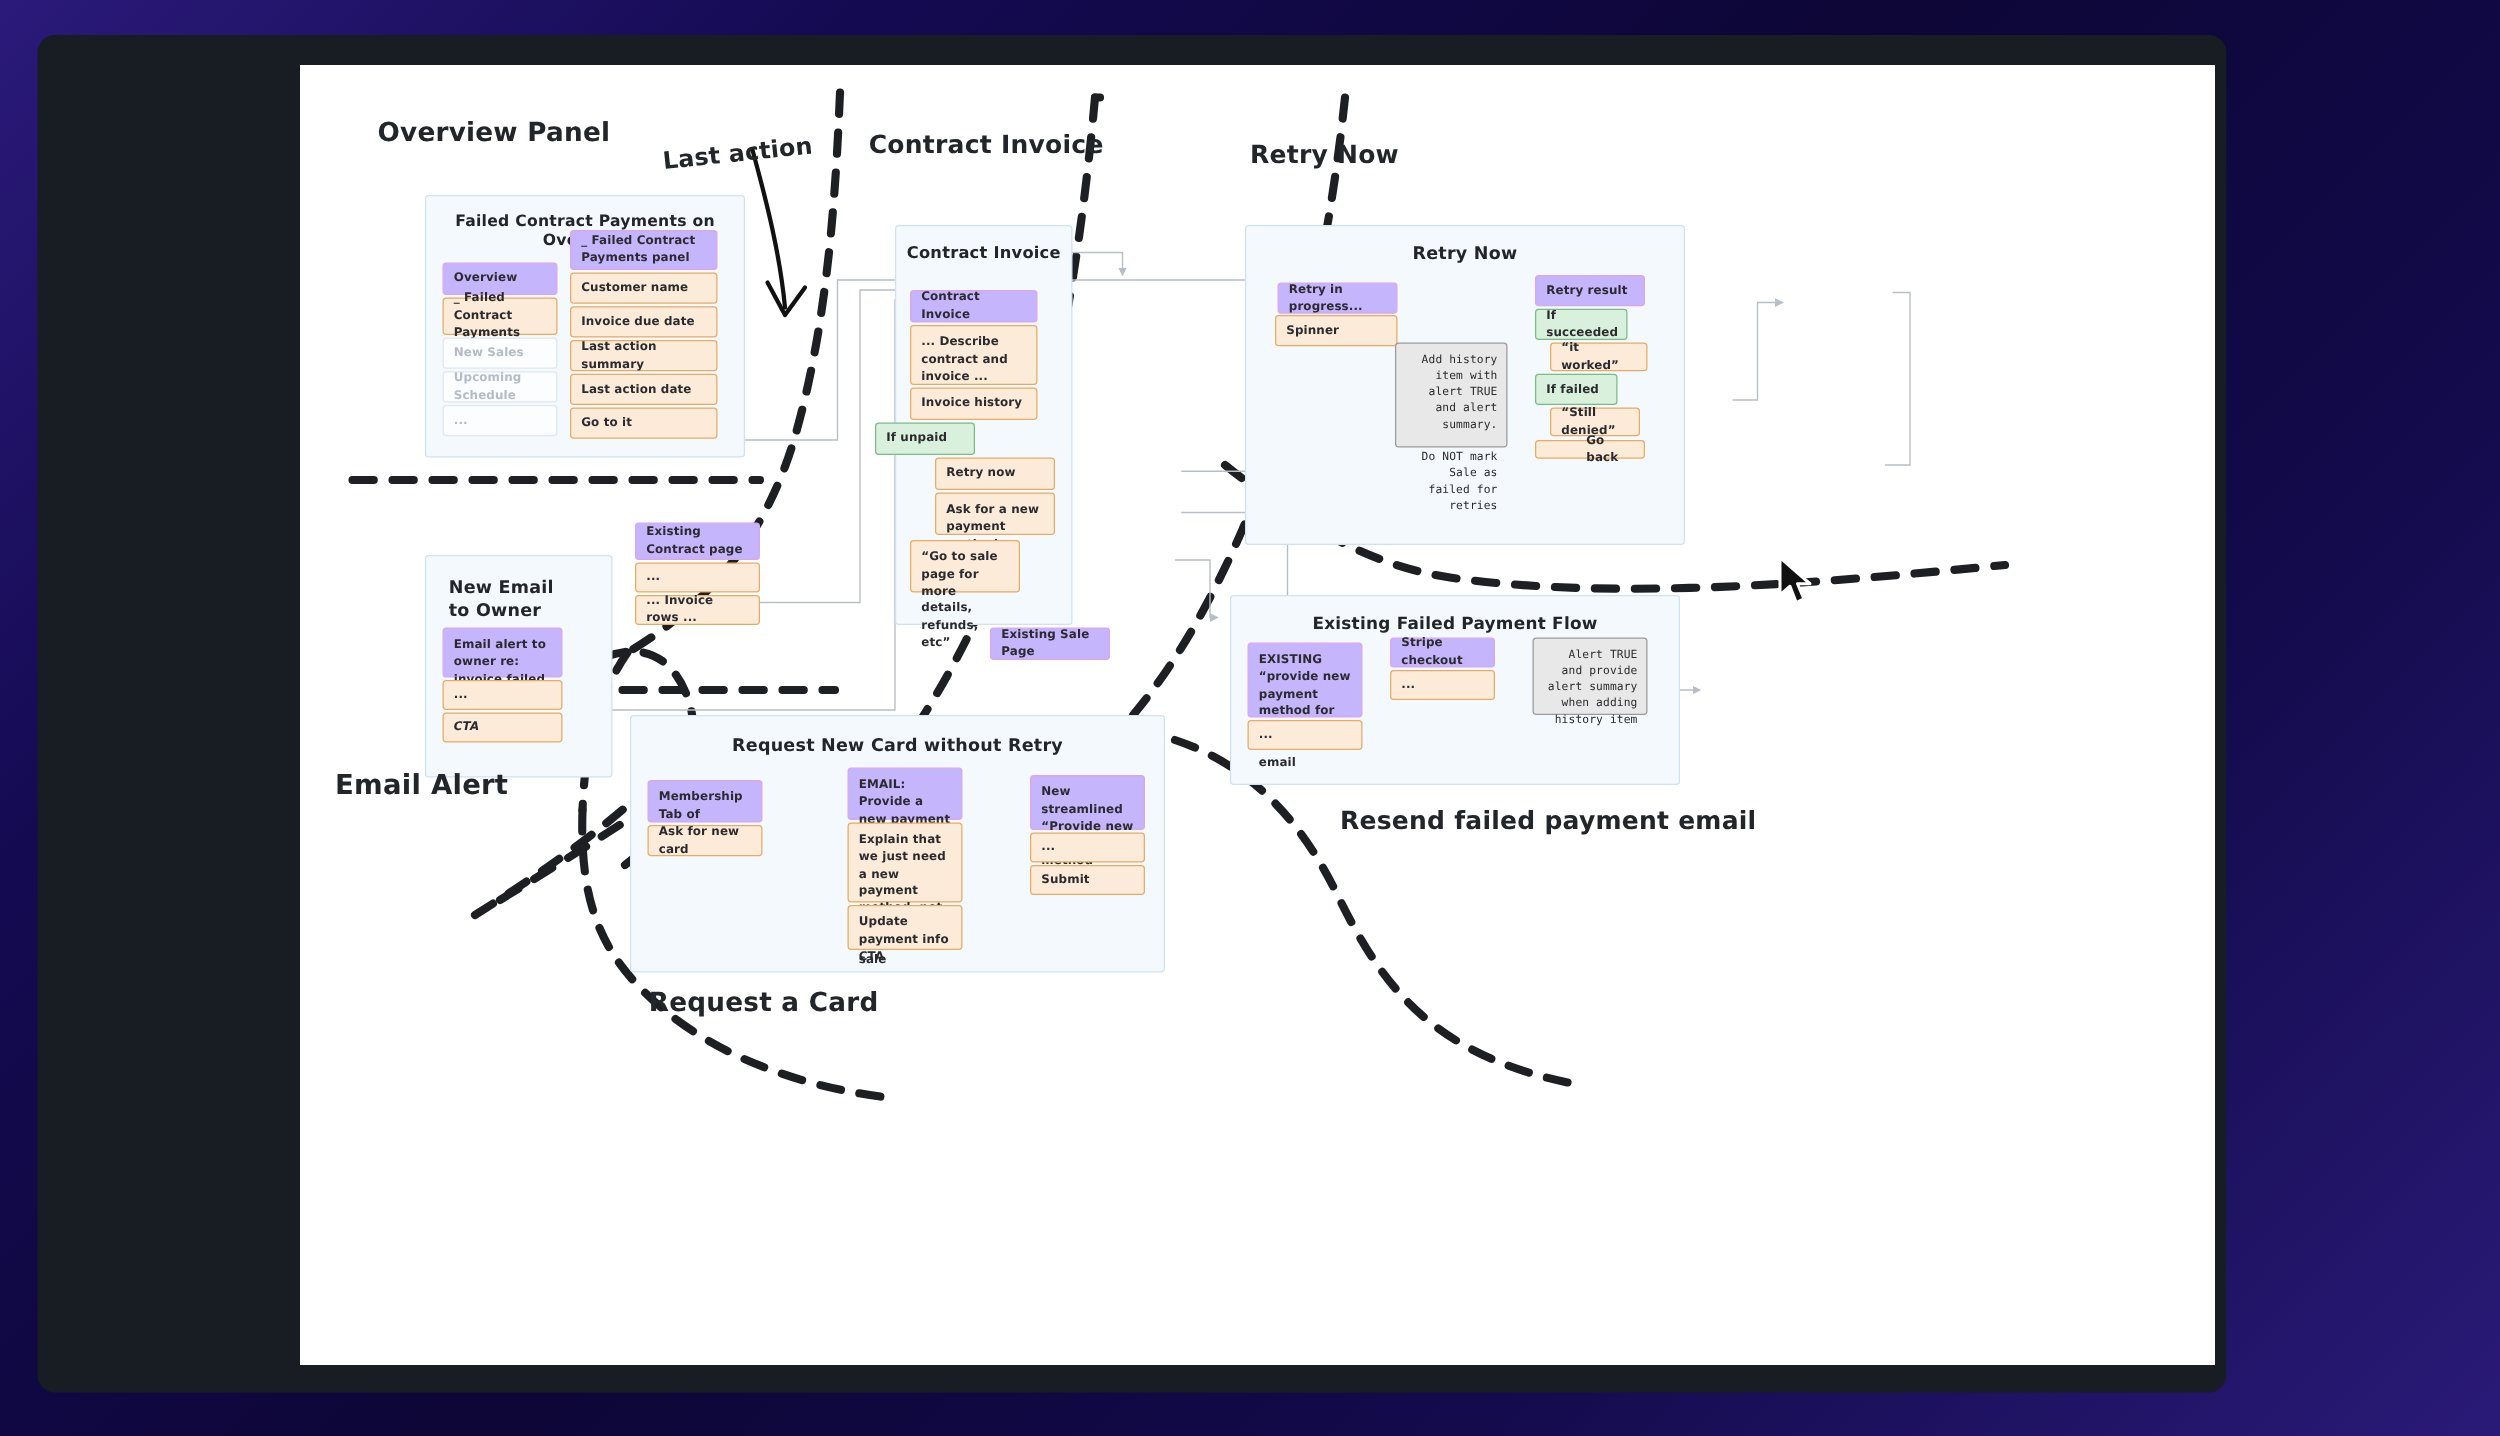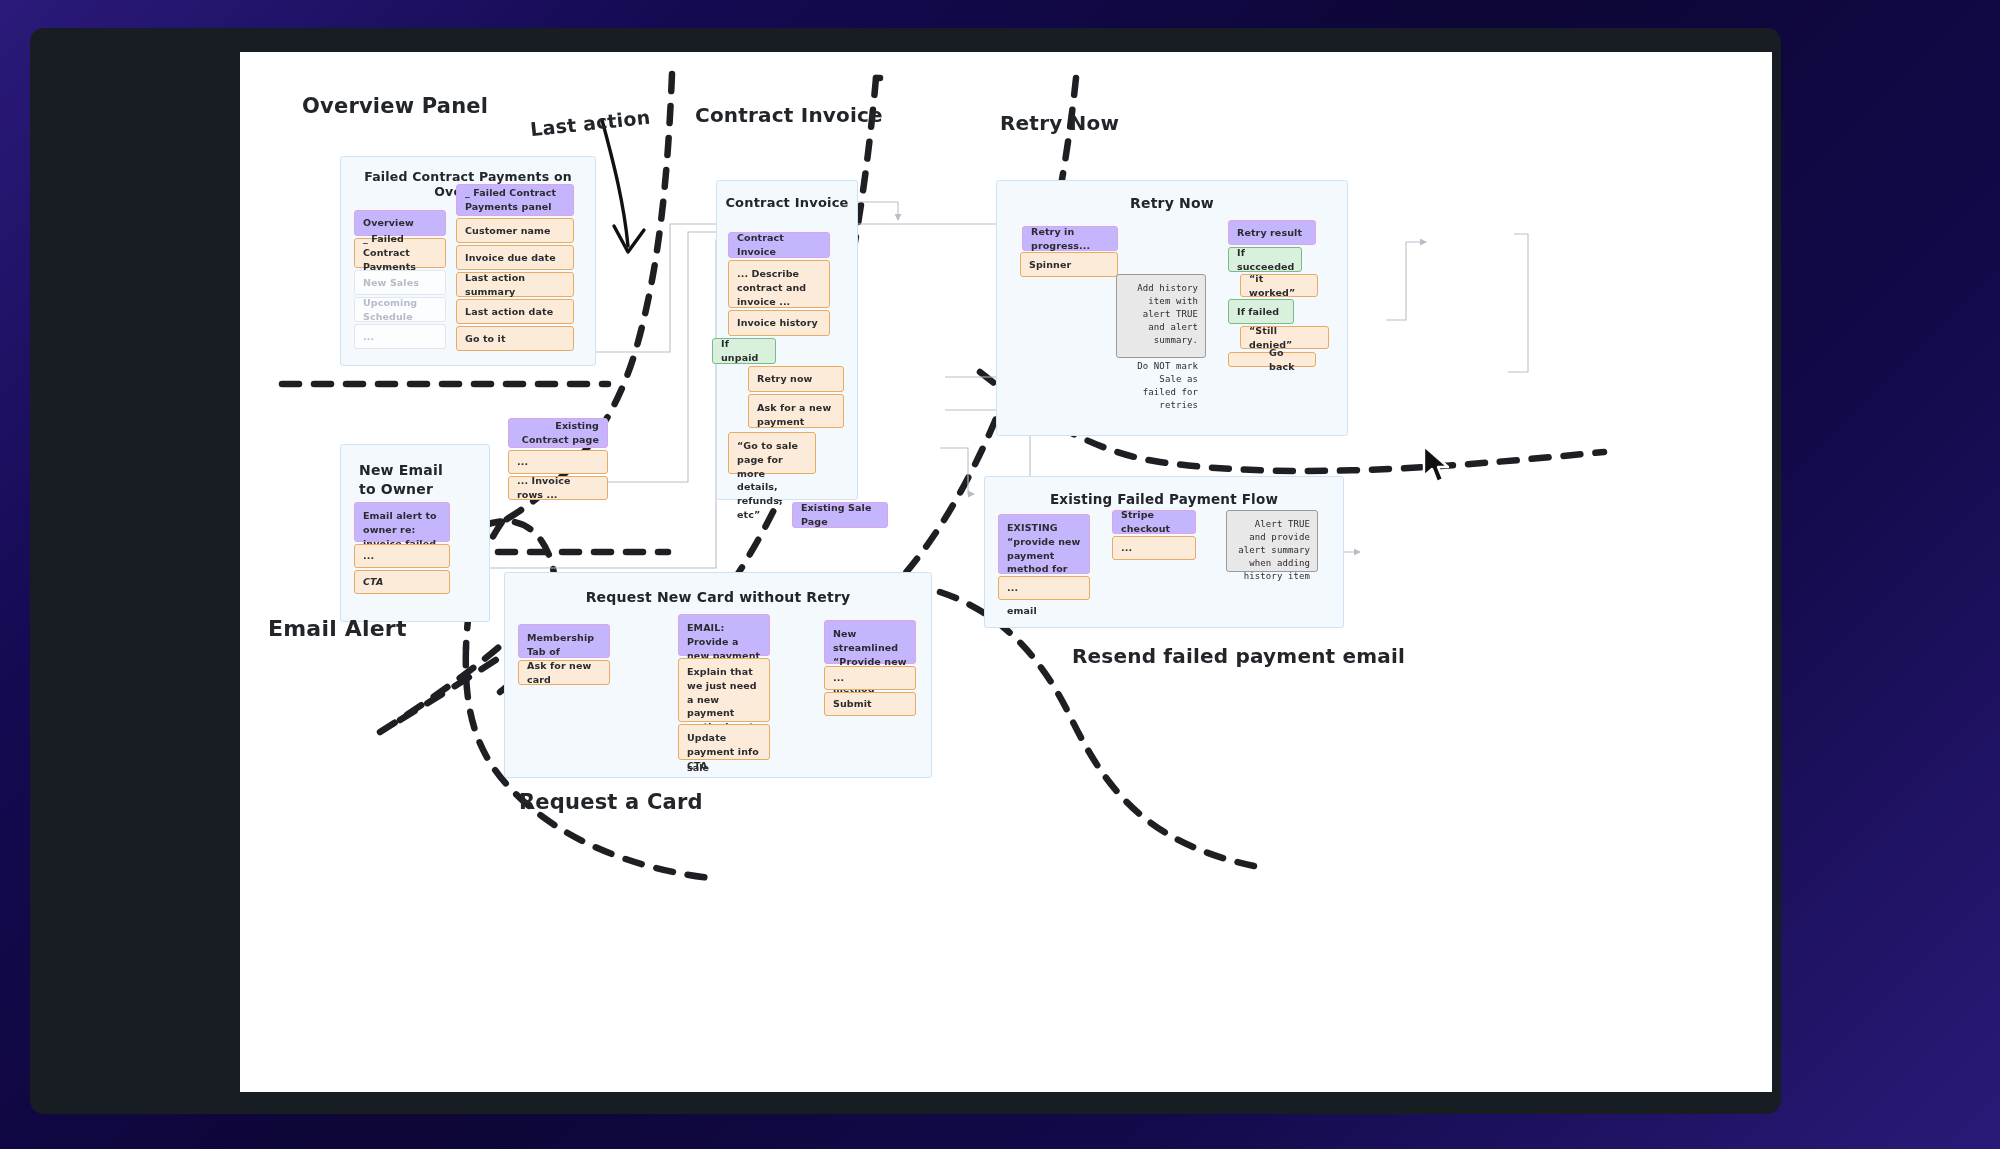--- a/index.html
+++ b/index.html
@@ -180,59 +180,59 @@
       <div class="node n-orange" style="left:216px; top:193px; width:118px; height:25px;">Invoice due date</div>
       <div class="node n-orange" style="left:216px; top:220px; width:118px; height:25px;">Last action summary</div>
       <div class="node n-orange" style="left:216px; top:247px; width:118px; height:25px;">Last action date</div>
       <div class="node n-orange" style="left:216px; top:274px; width:118px; height:25px;">Go to it</div>
 
       <svg style="position:absolute;left:300px;top:40px;width:180px;height:200px;pointer-events:none" viewBox="0 0 180 200">
         <path d="M 62 28 C 74 72, 84 112, 88 154" fill="none" stroke="#111" stroke-width="3.4" stroke-linecap="round"></path>
         <path d="M 88 160 L 74 134 M 88 160 L 104 138" fill="none" stroke="#111" stroke-width="3.4" stroke-linecap="round"></path>
       </svg>
 
-      <div class="node n-purple" style="left:268px; top:366px; width:100px; height:30px;text-align:right;">Existing Contract page</div>
+      <div class="node n-purple" style="left:268px; top:366px; width:100px; height:30px;">Existing Contract page</div>
       <div class="node n-orange" style="left:268px; top:398px; width:100px; height:24px;">...</div>
       <div class="node n-orange" style="left:268px; top:424px; width:100px; height:24px;">... Invoice rows ...</div>
 
       <div class="group" style="left:100px; top:392px; width:150px; height:178px;">
         <div class="group-title left" style="top:16px; font-size:14px; white-space:pre-line;">New Email
 to Owner</div>
       </div>
       <div class="node n-purple top-v" style="left:114px; top:450px; width:96px; height:40px;">Email alert to owner re: invoice failed</div>
       <div class="node n-orange" style="left:114px; top:492px; width:96px; height:24px;">...</div>
       <div class="node n-orange" style="left:114px; top:518px; width:96px; height:24px;font-style:italic;">CTA</div>
 
       <div class="group" style="left:476px; top:128px; width:142px; height:320px;">
         <div class="group-title" style="top:14px; font-size:13px;">Contract Invoice</div>
       </div>
       <div class="node n-purple" style="left:488px; top:180px; width:102px; height:26px;">Contract Invoice</div>
       <div class="node n-orange top-v" style="left:488px; top:208px; width:102px; height:48px;">... Describe contract and invoice ...</div>
       <div class="node n-orange" style="left:488px; top:258px; width:102px; height:26px;">Invoice history</div>
-      <div class="node n-green" style="left:472px; top:286px; width:64px; height:26px;">If unpaid</div>
+      <div class="node n-green" style="left:460px; top:286px; width:80px; height:26px;">If unpaid</div>
       <div class="node n-orange" style="left:508px; top:314px; width:96px; height:26px;">Retry now</div>
       <div class="node n-orange top-v" style="left:508px; top:342px; width:96px; height:34px;">Ask for a new payment method</div>
       <div class="node n-orange top-v" style="left:488px; top:380px; width:88px; height:42px;">“Go to sale page for more details, refunds, etc”</div>
 
       <div class="node n-purple" style="left:552px; top:450px; width:96px; height:26px; justify-content:center;">Existing Sale Page</div>
 
       <div class="group" style="left:756px; top:128px; width:352px; height:256px;">
         <div class="group-title" style="top:14px; font-size:14px;">Retry Now</div>
       </div>
       <div class="node n-purple" style="left:782px; top:174px; width:96px; height:25px;">Retry in progress...</div>
       <div class="node n-orange" style="left:780px; top:200px; width:98px; height:25px;">Spinner</div>
       <div class="node n-gray mono top-v" style="left:876px; top:222px; width:90px; height:84px; white-space:pre-line; padding:7px 7px;">Add history item with alert TRUE and alert summary.
 
 Do NOT mark Sale as failed for retries</div>
 
       <div class="node n-purple" style="left:988px; top:168px; width:88px; height:25px;">Retry result</div>
       <div class="node n-green" style="left:988px; top:195px; width:74px; height:25px;">If succeeded</div>
       <div class="node n-orange" style="left:1000px; top:222px; width:78px; height:23px;">“it worked”</div>
       <div class="node n-green" style="left:988px; top:247px; width:66px; height:25px;">If failed</div>
-      <div class="node n-orange" style="left:1000px; top:274px; width:89px; height:23px;">“Still denied”</div>
+      <div class="node n-orange" style="left:1000px; top:274px; width:72px; height:23px;">“Still denied”</div>
       <div class="node n-orange" style="left:988px; top:300px; width:88px; height:15px;padding-left:40px;">Go back</div>
 
       <div class="group" style="left:744px; top:424px; width:360px; height:152px;">
         <div class="group-title" style="top:14px; font-size:13.5px;">Existing Failed Payment Flow</div>
       </div>
       <div class="node n-purple top-v" style="left:758px; top:462px; width:92px; height:60px;">EXISTING “provide new payment method for failed sale #xxxxxx” email</div>
       <div class="node n-orange" style="left:758px; top:524px; width:92px; height:24px;">...</div>
       <div class="node n-purple" style="left:872px; top:458px; width:84px; height:24px;">Stripe checkout</div>
       <div class="node n-orange" style="left:872px; top:484px; width:84px; height:24px;">...</div>
       <div class="node n-gray mono top-v" style="left:986px; top:458px; width:92px; height:62px; padding:7px 7px;">Alert TRUE and provide alert summary when adding history item</div>

